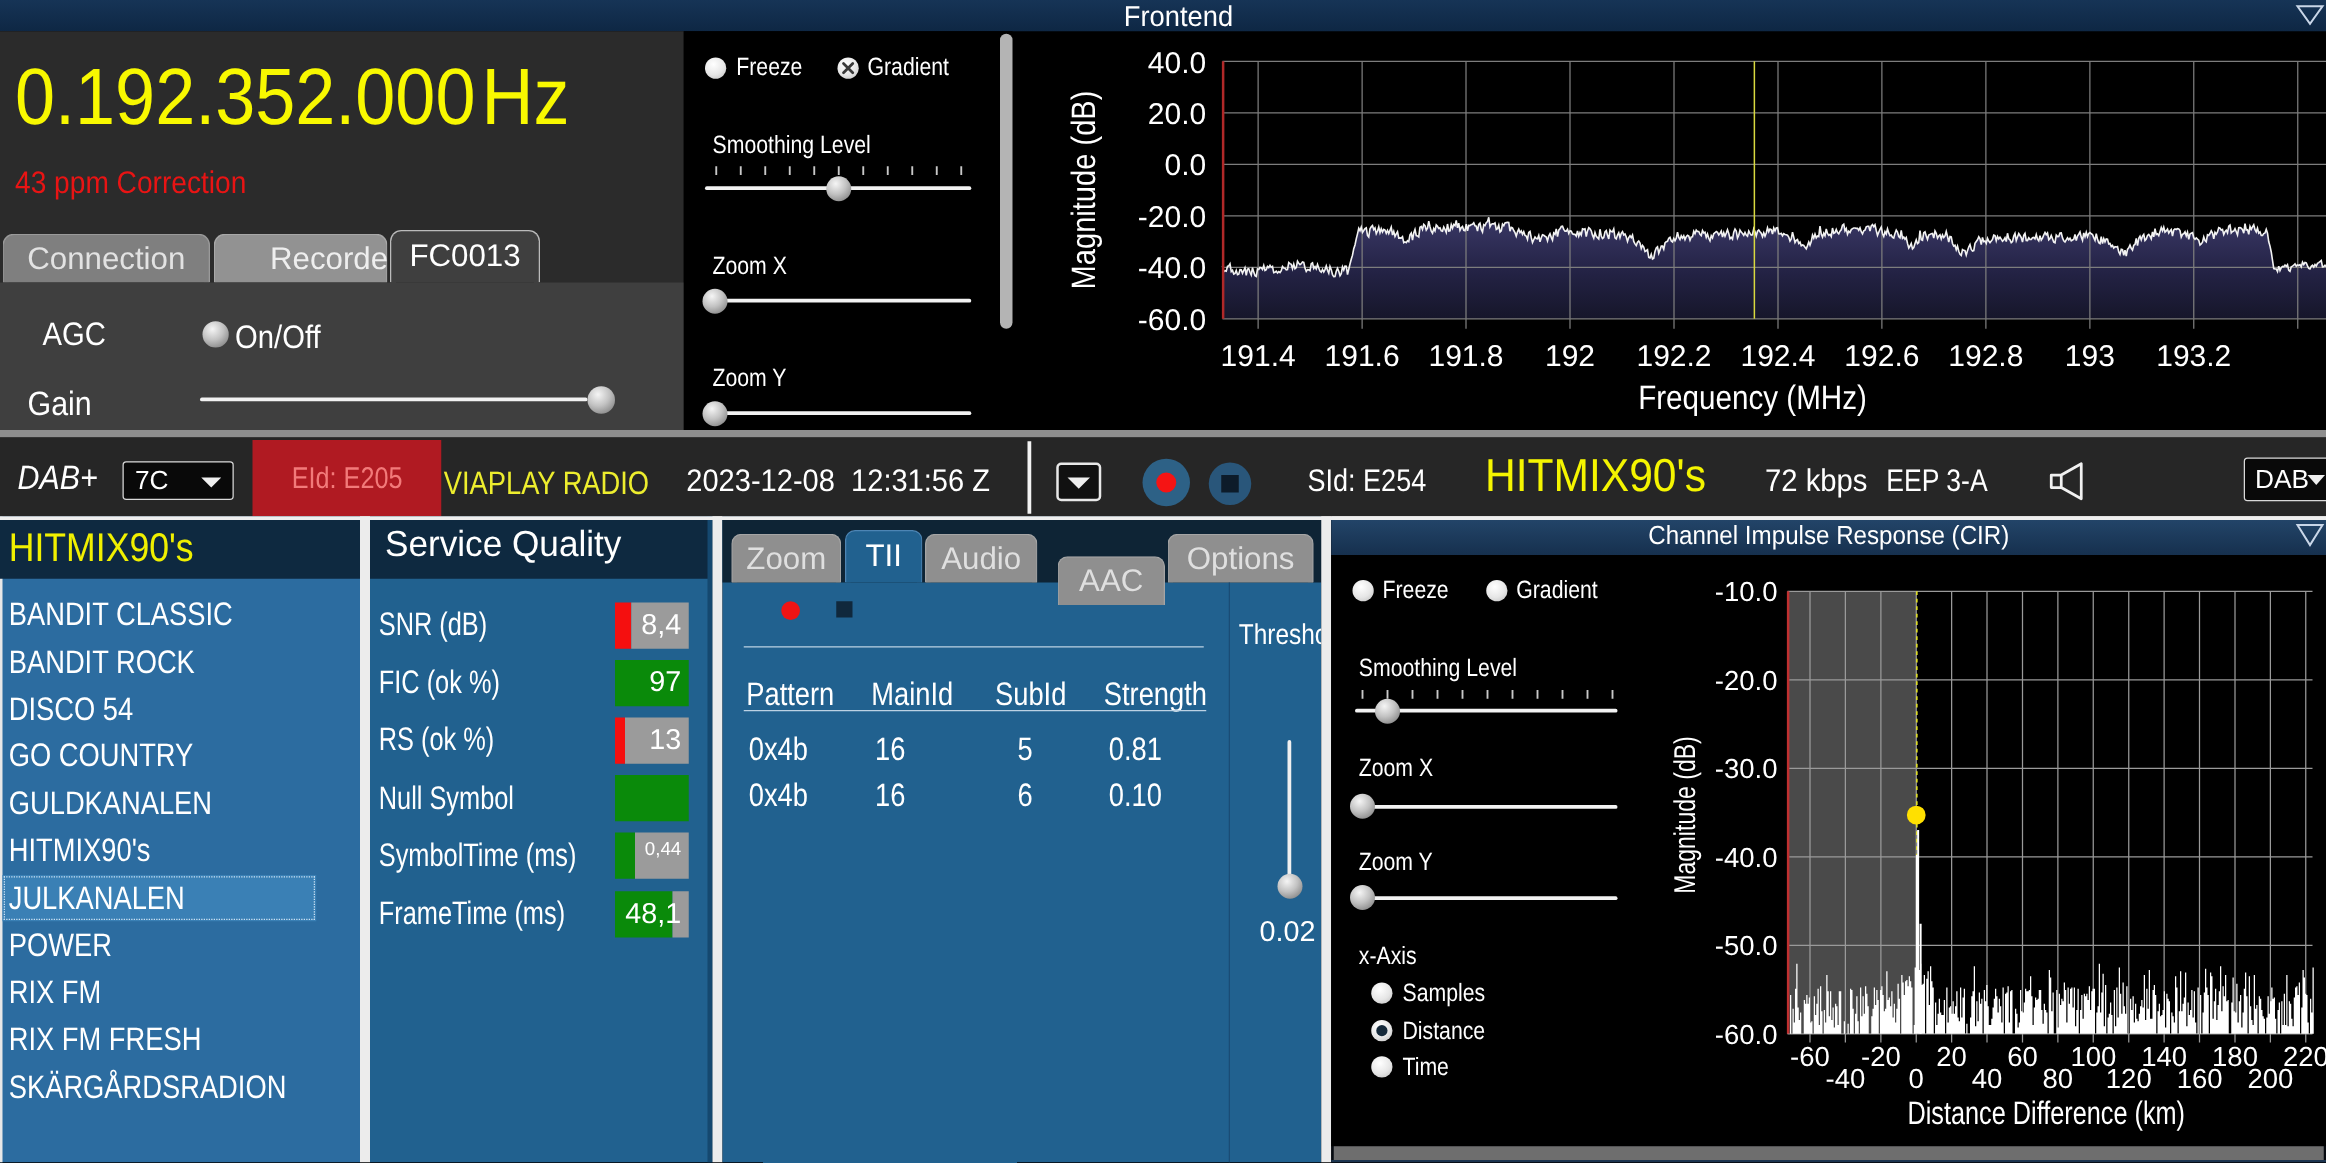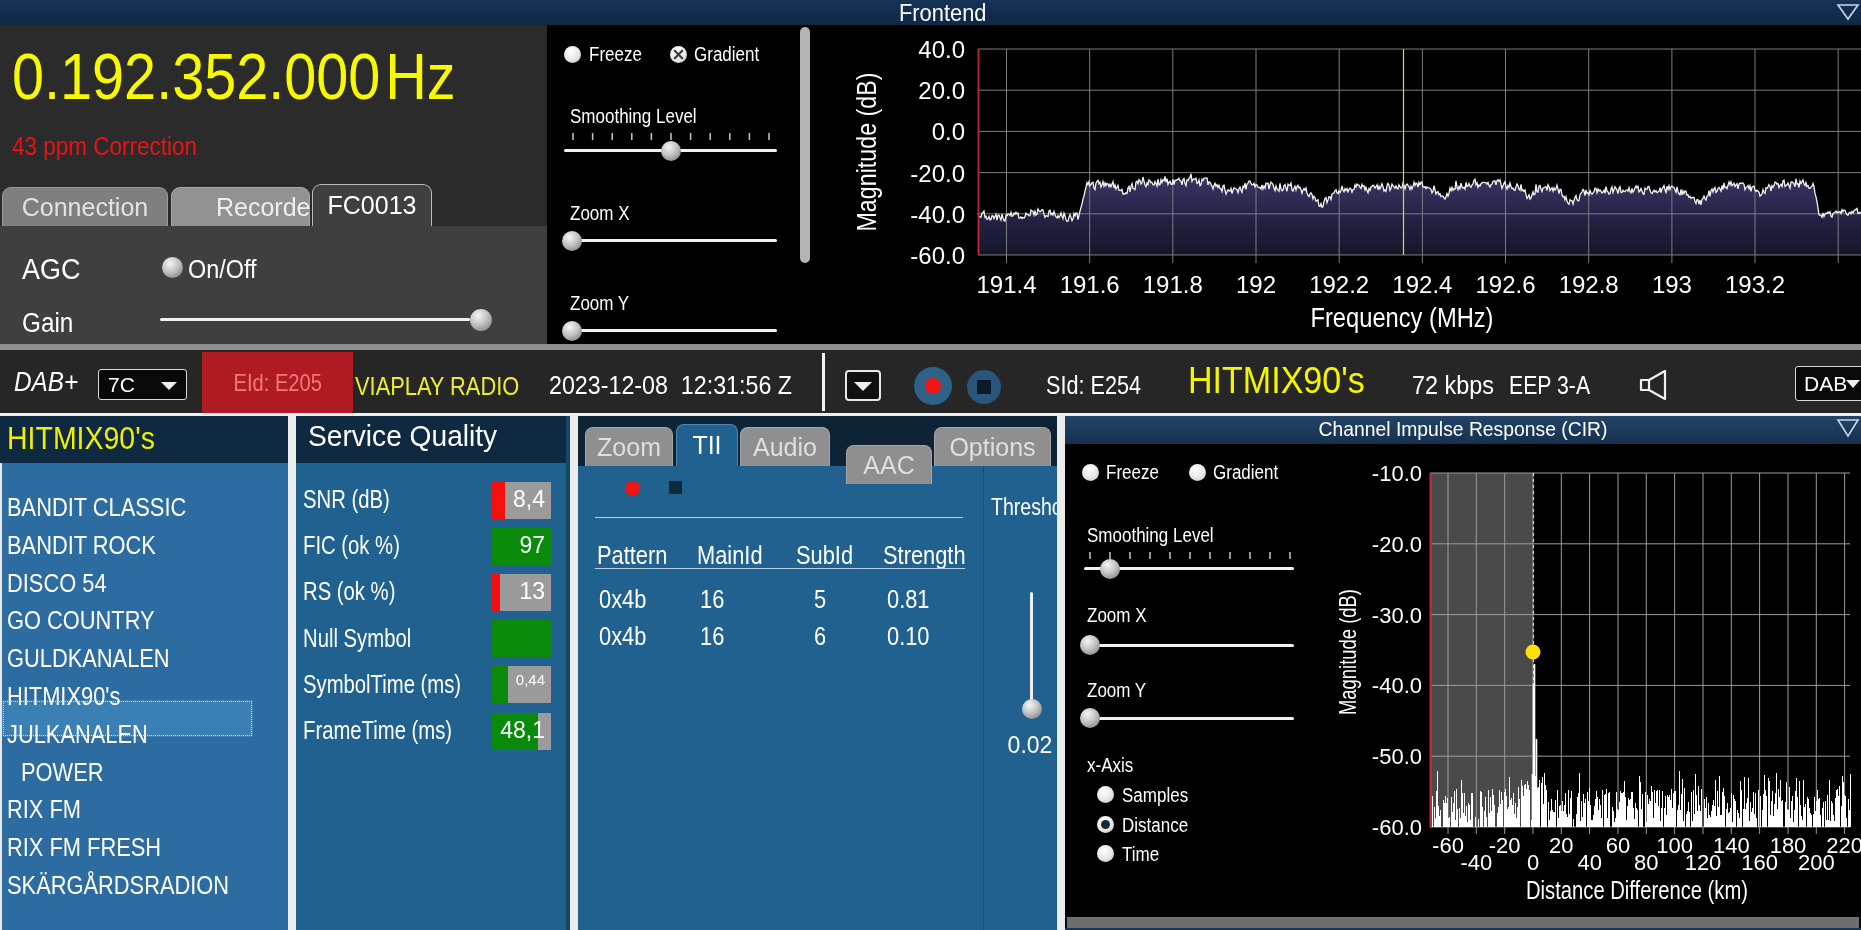--- a/index.html
+++ b/index.html
@@ -36,21 +36,21 @@
   border:1px solid #9a9a9a;border-bottom:none;border-radius:9px 9px 0 0;color:#e2e2e2;
   font-size:25px;text-align:center;line-height:38px;">Connection</div>
 <div class="abs" style="left:171px;top:187px;width:139px;height:39px;background:#929292;
   border:1px solid #a8a8a8;border-bottom:none;border-radius:9px 9px 0 0;color:#eeeeee;
   font-size:25px;text-align:center;line-height:38px;padding-left:44px;">Recorder</div>
 <div class="abs" style="left:312px;top:184px;width:120px;height:42px;background:#3f3f3f;
   border:1px solid #bbbbbb;border-bottom:none;border-radius:9px 9px 0 0;color:#ffffff;
   font-size:25px;text-align:center;line-height:40px;">FC0013</div>
 
 <div class="abs" style="left:0;top:226px;width:547px;height:118px;background:#3f3f3f;"></div>
-<div class="abs" style="left:22px;top:252px;color:#fff;font-size:30px;text-align:center;"><span class="s90">AGC</span></div>
+<div class="abs" style="left:34px;top:252px;color:#fff;font-size:26px;text-align:center;"><span class="s90">AGC</span></div>
 <div class="abs ball" style="left:162px;top:257px;width:21px;height:21px;"></div>
 <div class="abs" style="left:188px;top:254px;color:#fff;font-size:26px;"><span class="s90">On/Off</span></div>
 <div class="abs" style="left:22px;top:308px;color:#fff;font-size:27px;"><span class="s90">Gain</span></div>
 <div class="abs track" style="left:160px;top:318px;width:310px;"></div>
 <div class="abs ball" style="left:470px;top:309px;width:22px;height:22px;"></div>
 
 <div class="abs" style="left:547px;top:25px;width:263px;height:319px;background:#000;"></div>
 <div class="abs radio" style="left:564px;top:46px;width:17px;height:17px;"></div>
 <div class="abs" style="left:589px;top:43px;color:#fff;font-size:20px;"><span class="s85">Freeze</span></div>
 <div class="abs radio" style="left:670px;top:46px;width:17px;height:17px;"></div>
@@ -189,29 +189,29 @@
 <svg class="abs" style="left:1845px;top:379px;" width="16" height="10">
   <path d="M1 1 L15 1 L8 9 Z" fill="#efefef"></path>
 </svg>
 
 <div class="abs" style="left:0;top:413px;width:288px;height:517px;background:#2c6ca0;"></div>
 <div class="abs" style="left:0;top:413px;width:2px;height:517px;background:#e8e8e8;"></div>
 <div class="abs" style="left:0;top:413px;width:288px;height:50px;background:#0e2940;"></div>
 <div class="abs" style="left:7px;top:420px;color:#f0f000;font-size:32px;"><span style="display:inline-block;transform:scaleX(0.89);transform-origin:0 50%;">HITMIX90's</span></div>
 <div class="abs" style="left:2px;top:700px;width:251px;height:37px;background:#3a80b5;
   outline:1px dotted #cfe3f5;outline-offset:-2px;"></div>
-<div class="abs" style="left:0;top:473px;width:288px;color:#fff;font-size:26px;line-height:37.8px;margin-top:16px;">
+<div class="abs" style="left:0;top:473px;width:288px;color:#fff;font-size:26px;line-height:37.8px;">
   <div style="padding-left:7px;"><span class="s84">BANDIT CLASSIC</span></div>
   <div style="padding-left:7px;"><span class="s84">BANDIT ROCK</span></div>
   <div style="padding-left:7px;"><span class="s84">DISCO 54</span></div>
   <div style="padding-left:7px;"><span class="s84">GO COUNTRY</span></div>
   <div style="padding-left:7px;"><span class="s84">GULDKANALEN</span></div>
   <div style="padding-left:7px;"><span class="s84">HITMIX90's</span></div>
   <div style="padding-left:7px;"><span class="s84">JULKANALEN</span></div>
-  <div style="padding-left:21px;"><span class="s84">POWER</span></div>
+  <div style="padding-left:7px;"><span class="s84">POWER</span></div>
   <div style="padding-left:7px;"><span class="s84">RIX FM</span></div>
   <div style="padding-left:7px;"><span class="s84">RIX FM FRESH</span></div>
   <div style="padding-left:7px;"><span class="s84">SKÄRGÅRDSRADION</span></div>
 </div>
 <div class="abs" style="left:288px;top:413px;width:8px;height:517px;background:#ececec;"></div>
 
 <div class="abs" style="left:296px;top:413px;width:274px;height:517px;background:#21618f;"></div>
 <div class="abs" style="left:296px;top:413px;width:274px;height:50px;background:#0e2940;"></div>
 <div class="abs" style="left:308px;top:420px;color:#fff;font-size:29px;"><span style="display:inline-block;transform:scaleX(0.97);transform-origin:0 50%;">Service Quality</span></div>
 <div class="abs" style="left:303px;top:484px;color:#fff;font-size:26px;"><span class="s78">SNR (dB)</span></div>

